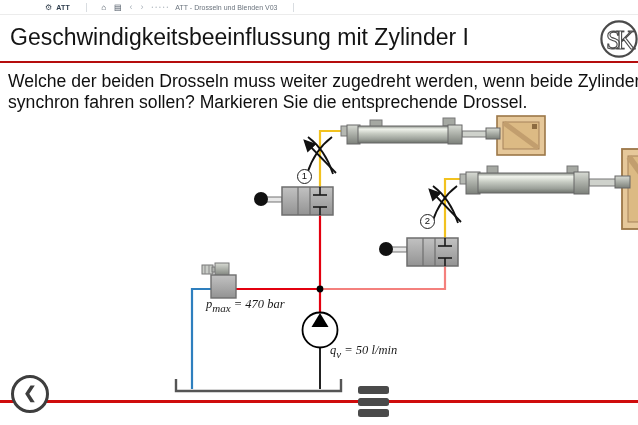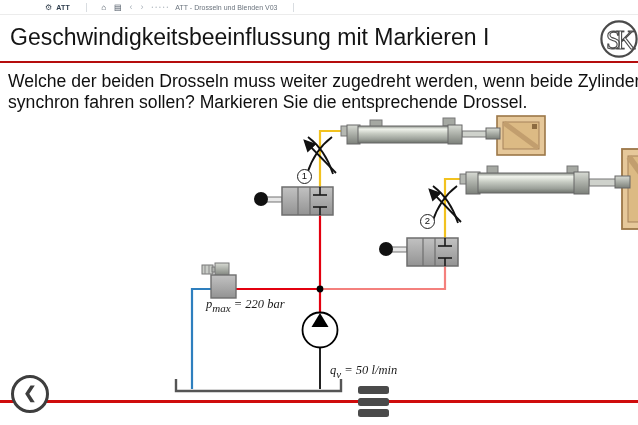--- a/index.html
+++ b/index.html
@@ -30,21 +30,21 @@
 
   
   .badge{position:absolute;width:15px;height:15px;border:1.3px solid #222;border-radius:50%;
          background:#fff;box-sizing:border-box;text-align:center;font-size:9.5px;
          line-height:12.5px;color:#111;}
   .badge1{left:297px;top:169px;}
   .badge2{left:420px;top:214px;}
   .mathlbl{position:absolute;font-family:"Liberation Serif",serif;font-style:italic;
            font-size:12.5px;color:#1a1a1a;white-space:nowrap;}
   .lbl-pmax{left:206px;top:297px;}
-  .lbl-qv{left:330px;top:343px;margin-top:20px;}
+  .lbl-qv{left:330px;top:343px;}
   .mathlbl sub{font-size:11px;}
 
   
   .rule-bottom{position:absolute;left:0;top:400px;width:638px;height:2.6px;background:#cf0c0c;}
   .back-btn{position:absolute;left:11px;top:375px;width:38px;height:38px;border:3.6px solid #3e3e3e;
             border-radius:50%;background:#fff;box-sizing:border-box;text-align:center;
             font-size:16px;font-weight:bold;color:#3e3e3e;line-height:30px;z-index:6;}
   .menu-btn{position:absolute;left:358px;top:386px;width:32px;z-index:5;}
   .menu-btn .bar{width:31px;height:8px;border-radius:2.5px;background:#4a4a4a;margin-bottom:3.5px;}
 
@@ -61,21 +61,21 @@
     <span class="tb-div"></span>
     <span class="ico tb-home">⌂</span>
     <span class="ico tb-list">▤</span>
     <span class="tb-chev">‹</span>
     <span class="tb-chev">›</span>
     <span class="tb-dots">•••••</span>
     <span class="tb-doc">ATT - Drosseln und Blenden V03</span>
     <span class="tb-div"></span>
   </div>
 
-  <div class="page-title">Geschwindigkeitsbeeinflussung mit Markieren I</div>
+  <div class="page-title">Geschwindigkeitsbeeinflussung mit Zylinder I</div>
   <svg class="logo" width="38" height="40" viewBox="0 0 38 40">
     <circle cx="19" cy="20" r="17.6" fill="#fff" stroke="#4b4b4b" stroke-width="2.2"></circle>
     <text x="6" y="30" font-family="Liberation Serif, serif" font-size="27" fill="none" stroke="#4b4b4b" stroke-width="1.1">S</text>
     <text x="16" y="30" font-family="Liberation Serif, serif" font-size="27" fill="none" stroke="#4b4b4b" stroke-width="1.1">K</text>
   </svg>
   <div class="rule-top"></div>
 
   <div class="question">
     <div>Welche der beiden Drosseln muss weiter zugedreht werden, wenn beide Zylinder</div>
     <div>synchron fahren sollen? Markieren Sie die entsprechende Drossel.</div>
@@ -200,21 +200,21 @@
       <line x1="445" y1="238" x2="445" y2="246" stroke="#1a1a1a" stroke-width="1.6"></line>
       <line x1="438" y1="246" x2="452" y2="246" stroke="#1a1a1a" stroke-width="1.6"></line>
       <line x1="445" y1="266" x2="445" y2="258" stroke="#1a1a1a" stroke-width="1.6"></line>
       <line x1="438" y1="258" x2="452" y2="258" stroke="#1a1a1a" stroke-width="1.6"></line>
     </g>
   </svg>
 
   <div class="badge badge1">1</div>
   <div class="badge badge2">2</div>
 
-  <div class="mathlbl lbl-pmax"><span>p</span><sub>max</sub><span> = 220 bar</span></div>
+  <div class="mathlbl lbl-pmax"><span>p</span><sub>max</sub><span> = 470 bar</span></div>
   <div class="mathlbl lbl-qv"><span>q</span><sub>v</sub><span> = 50 l/min</span></div>
 
   <div class="rule-bottom"></div>
   <div class="back-btn">❮</div>
   <div class="menu-btn">
     <div class="bar"></div>
     <div class="bar"></div>
     <div class="bar"></div>
   </div>
 

